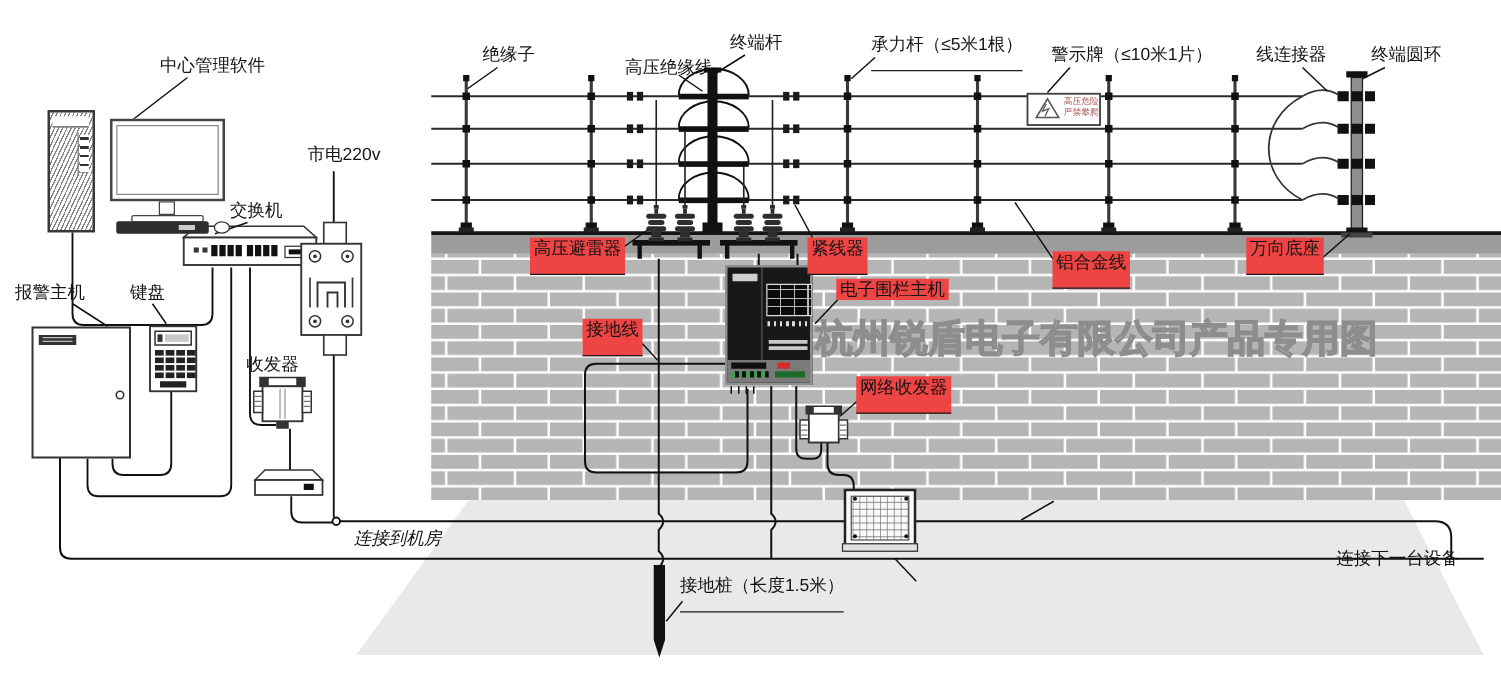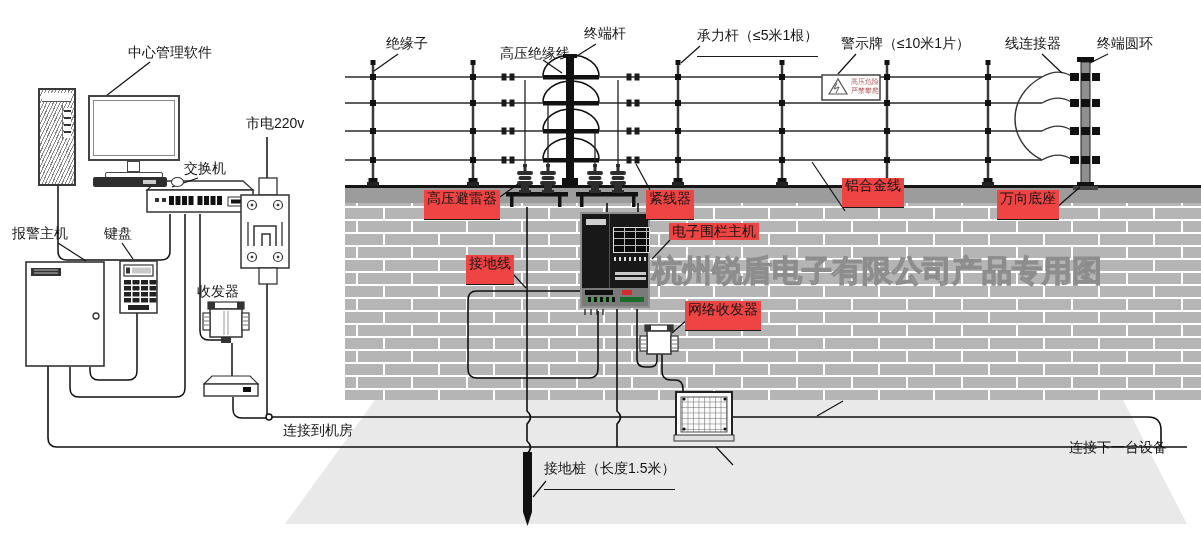--- a/index.html
+++ b/index.html
@@ -384,22 +384,22 @@
 <span class="lbl" style="left:197px;top:283px;">收发器</span>
 <span class="lbl" style="left:386px;top:35px;">绝缘子</span>
 <span class="lbl" style="left:476px;top:45px;margin-left:24px;">高压绝缘线</span>
 <span class="lbl" style="left:584px;top:25px;">终端杆</span>
 <span class="lbl ul" style="left:697px;top:27px;">承力杆（≤5米1根）</span>
 <span class="lbl" style="left:841px;top:35px;">警示牌（≤10米1片）</span>
 <span class="lbl" style="left:1005px;top:35px;">线连接器</span>
 <span class="lbl" style="left:1097px;top:35px;">终端圆环</span>
 <span class="lbl wb ul" style="left:424px;top:190px;">高压避雷器</span>
 <span class="lbl wb ul" style="left:646px;top:190px;">紧线器</span>
-<span class="lbl wb ul" style="left:842px;top:178px;font-family:Liberation Mono, monospace;">铝合金线</span>
+<span class="lbl wb ul" style="left:842px;top:201px;">铝合金线</span>
 <span class="lbl wb ul" style="left:997px;top:190px;">万向底座</span>
 <span class="lbl wb" style="left:669px;top:223px;">电子围栏主机</span>
 <span class="lbl wb ul" style="left:466px;top:255px;">接地线</span>
 <span class="lbl wb ul" style="left:685px;top:301px;">网络收发器</span>
-<span class="lbl" style="left:283px;top:422px;">连接到机房</span>
+<span class="lbl" style="left:283px;top:422px;font-style:italic;">连接到机房</span>
 <span class="lbl" style="left:1069px;top:440px;font-family:Liberation Mono, monospace;">连接下一台设备</span>
 <span class="lbl ul" style="left:544px;top:460px;">接地桩（长度1.5米）</span>
 
 </div>
 
 </body></html>

